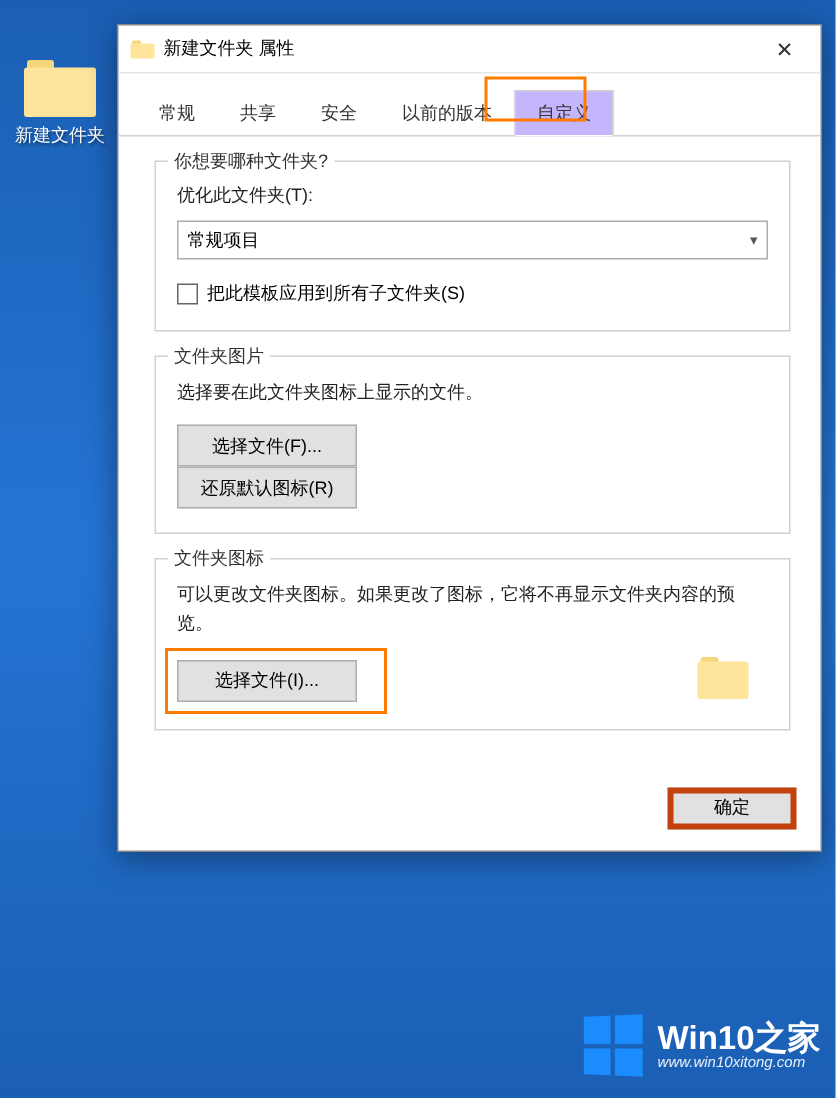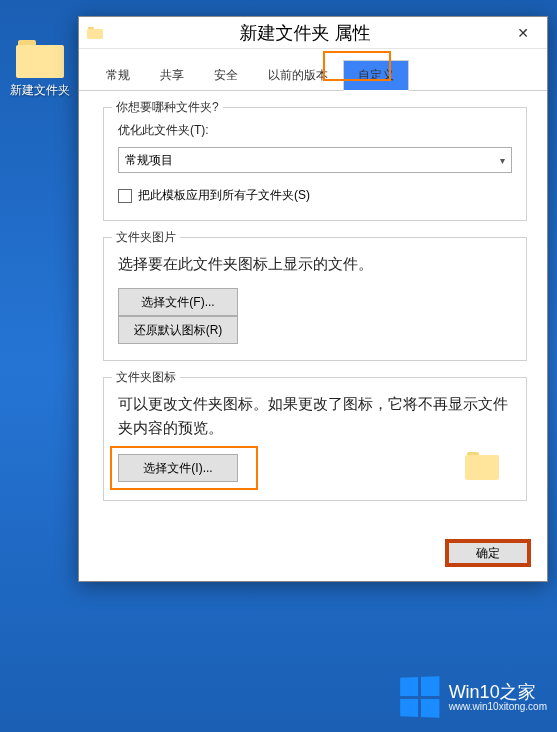--- a/index.html
+++ b/index.html
@@ -65,21 +65,21 @@
     }
     .titlebar-icon { width: 16px; height: 12px; position: relative; margin-right: 6px; }
     .titlebar-icon::before {
       content: ""; position: absolute; top: 0; left: 1px;
       width: 6px; height: 3px; background: #f5d67a; border-radius: 1px 1px 0 0;
     }
     .titlebar-icon::after {
       content: ""; position: absolute; top: 2px; left: 0;
       width: 16px; height: 10px; background: #ffe49c; border-radius: 1px;
     }
-    .titlebar-text { flex: 1; font-size: 18px; text-align: center; }
+    .titlebar-text { flex: 1; font-size: 12px; }
     .close-btn {
       width: 44px; height: 30px;
       display: flex; align-items: center; justify-content: center;
       font-size: 14px; color: #333;
       cursor: pointer;
     }
 
     .tabs {
       display: flex;
       padding: 10px 12px 0 12px;
@@ -91,21 +91,21 @@
       font-size: 12px;
       color: #333;
       border: 1px solid transparent;
       border-bottom: none;
       position: relative;
       top: 1px;
       cursor: pointer;
     }
     .tab.active {
       border-color: #d0d0d0;
-      background: #3b82f6;
+      background: #c4b5fd;
       border-bottom: 1px solid #fff;
     }
     .highlight-tab {
       position: absolute;
       border: 2px solid #ff7b00;
       pointer-events: none;
     }
 
     .content {
       padding: 16px 20px 12px 24px;
@@ -149,21 +149,21 @@
       min-width: 120px;
       border: 1px solid #adadad;
       background: #e1e1e1;
       font-size: 12px;
       padding: 0 14px;
       cursor: pointer;
       display: inline-flex;
       align-items: center;
       justify-content: center;
     }
-    .group-desc { font-size: 15px; color: #222; margin-bottom: 12px; line-height: 1.6; }
+    .group-desc { font-size: 12px; color: #222; margin-bottom: 12px; line-height: 1.6; }
     .icon-row { display: flex; align-items: center; gap: 40px; }
     .preview-slot { width: 60px; display:flex; justify-content:center; }
 
     .dialog-buttons {
       display: flex;
       justify-content: flex-end;
       gap: 8px;
       padding: 10px 16px 14px;
     }
     .ok-btn {
@@ -188,22 +188,22 @@
     .win-logo {
       width: 40px; height: 40px;
       display: grid;
       grid-template-columns: 1fr 1fr;
       grid-template-rows: 1fr 1fr;
       gap: 3px;
       transform: perspective(100px) rotateY(-12deg);
     }
     .win-logo span { background: #1a8cff; }
     .wm-text { color: #fff; }
-    .wm-main { font-size: 18px; font-weight: normal; line-height: 1; }
-    .wm-sub { font-size: 10px; opacity: .9; }
+    .wm-main { font-size: 22px; font-weight: bold; line-height: 1; }
+    .wm-sub { font-size: 10px; opacity: .9; font-style: italic; }
   </style>
 </head>
 <body>
 
 <div class="desktop-icon">
   <div class="folder-glyph"></div>
   <div class="desktop-icon-label">新建文件夹</div>
 </div>
 
 <div class="dialog">

